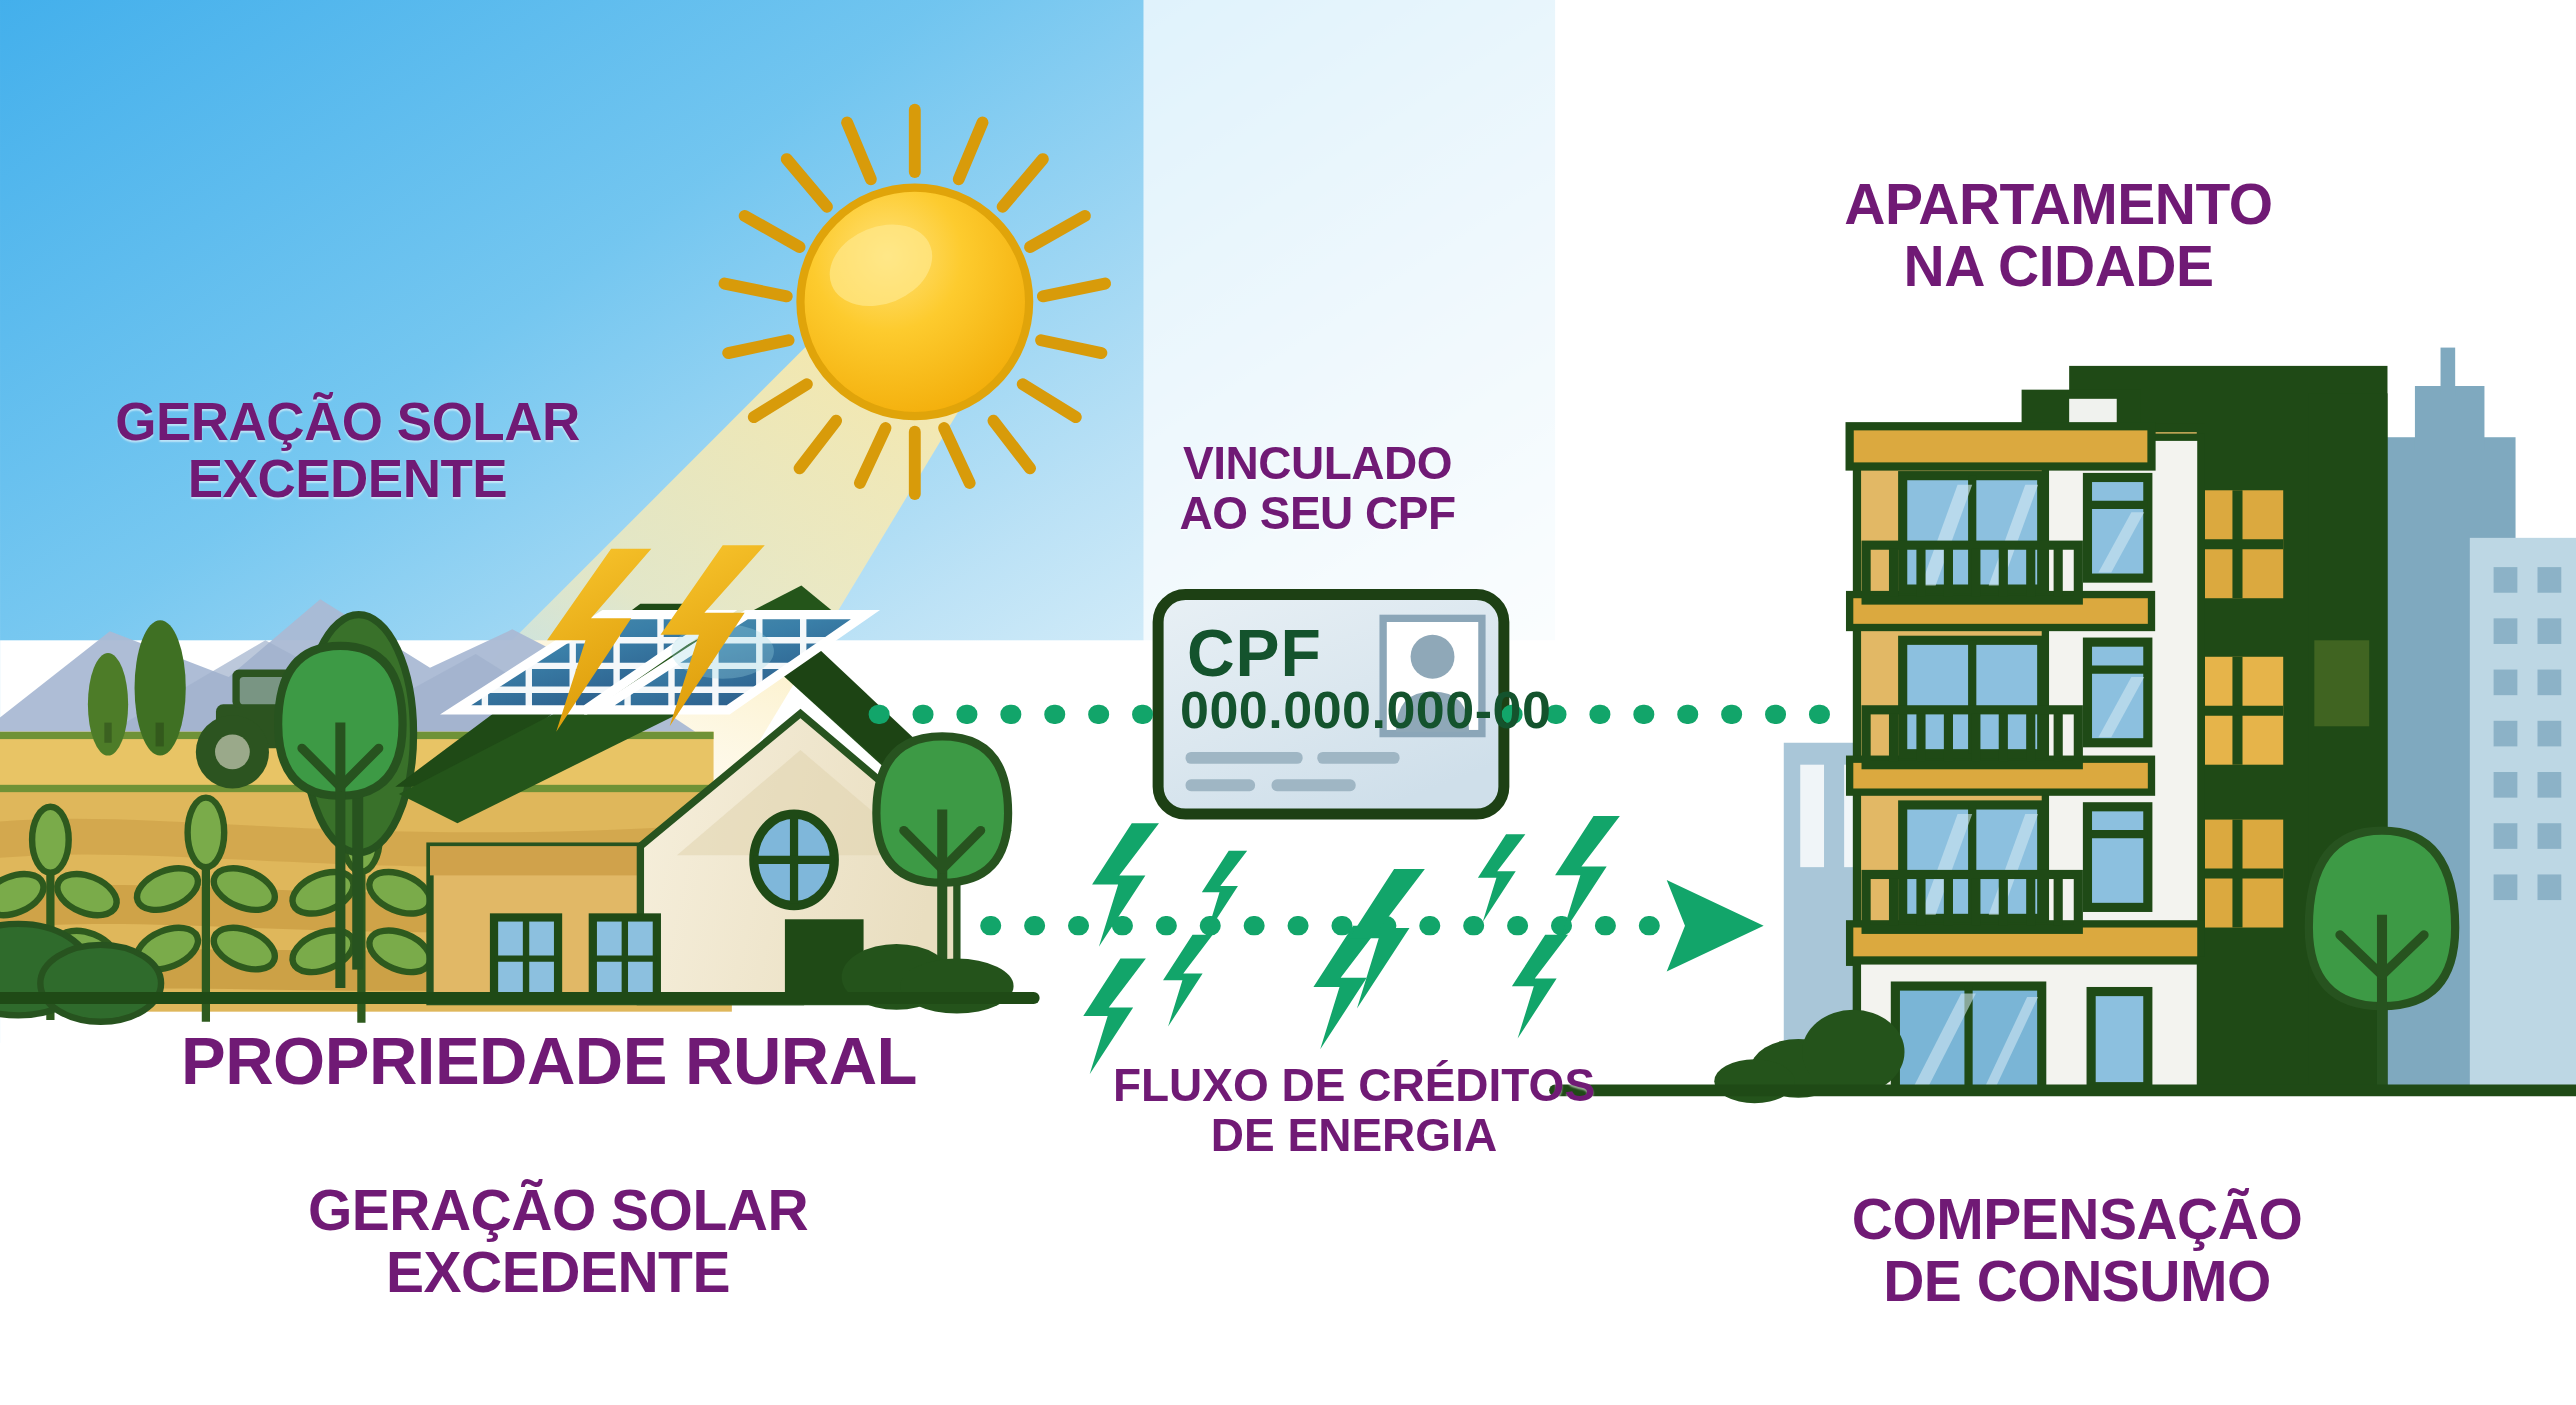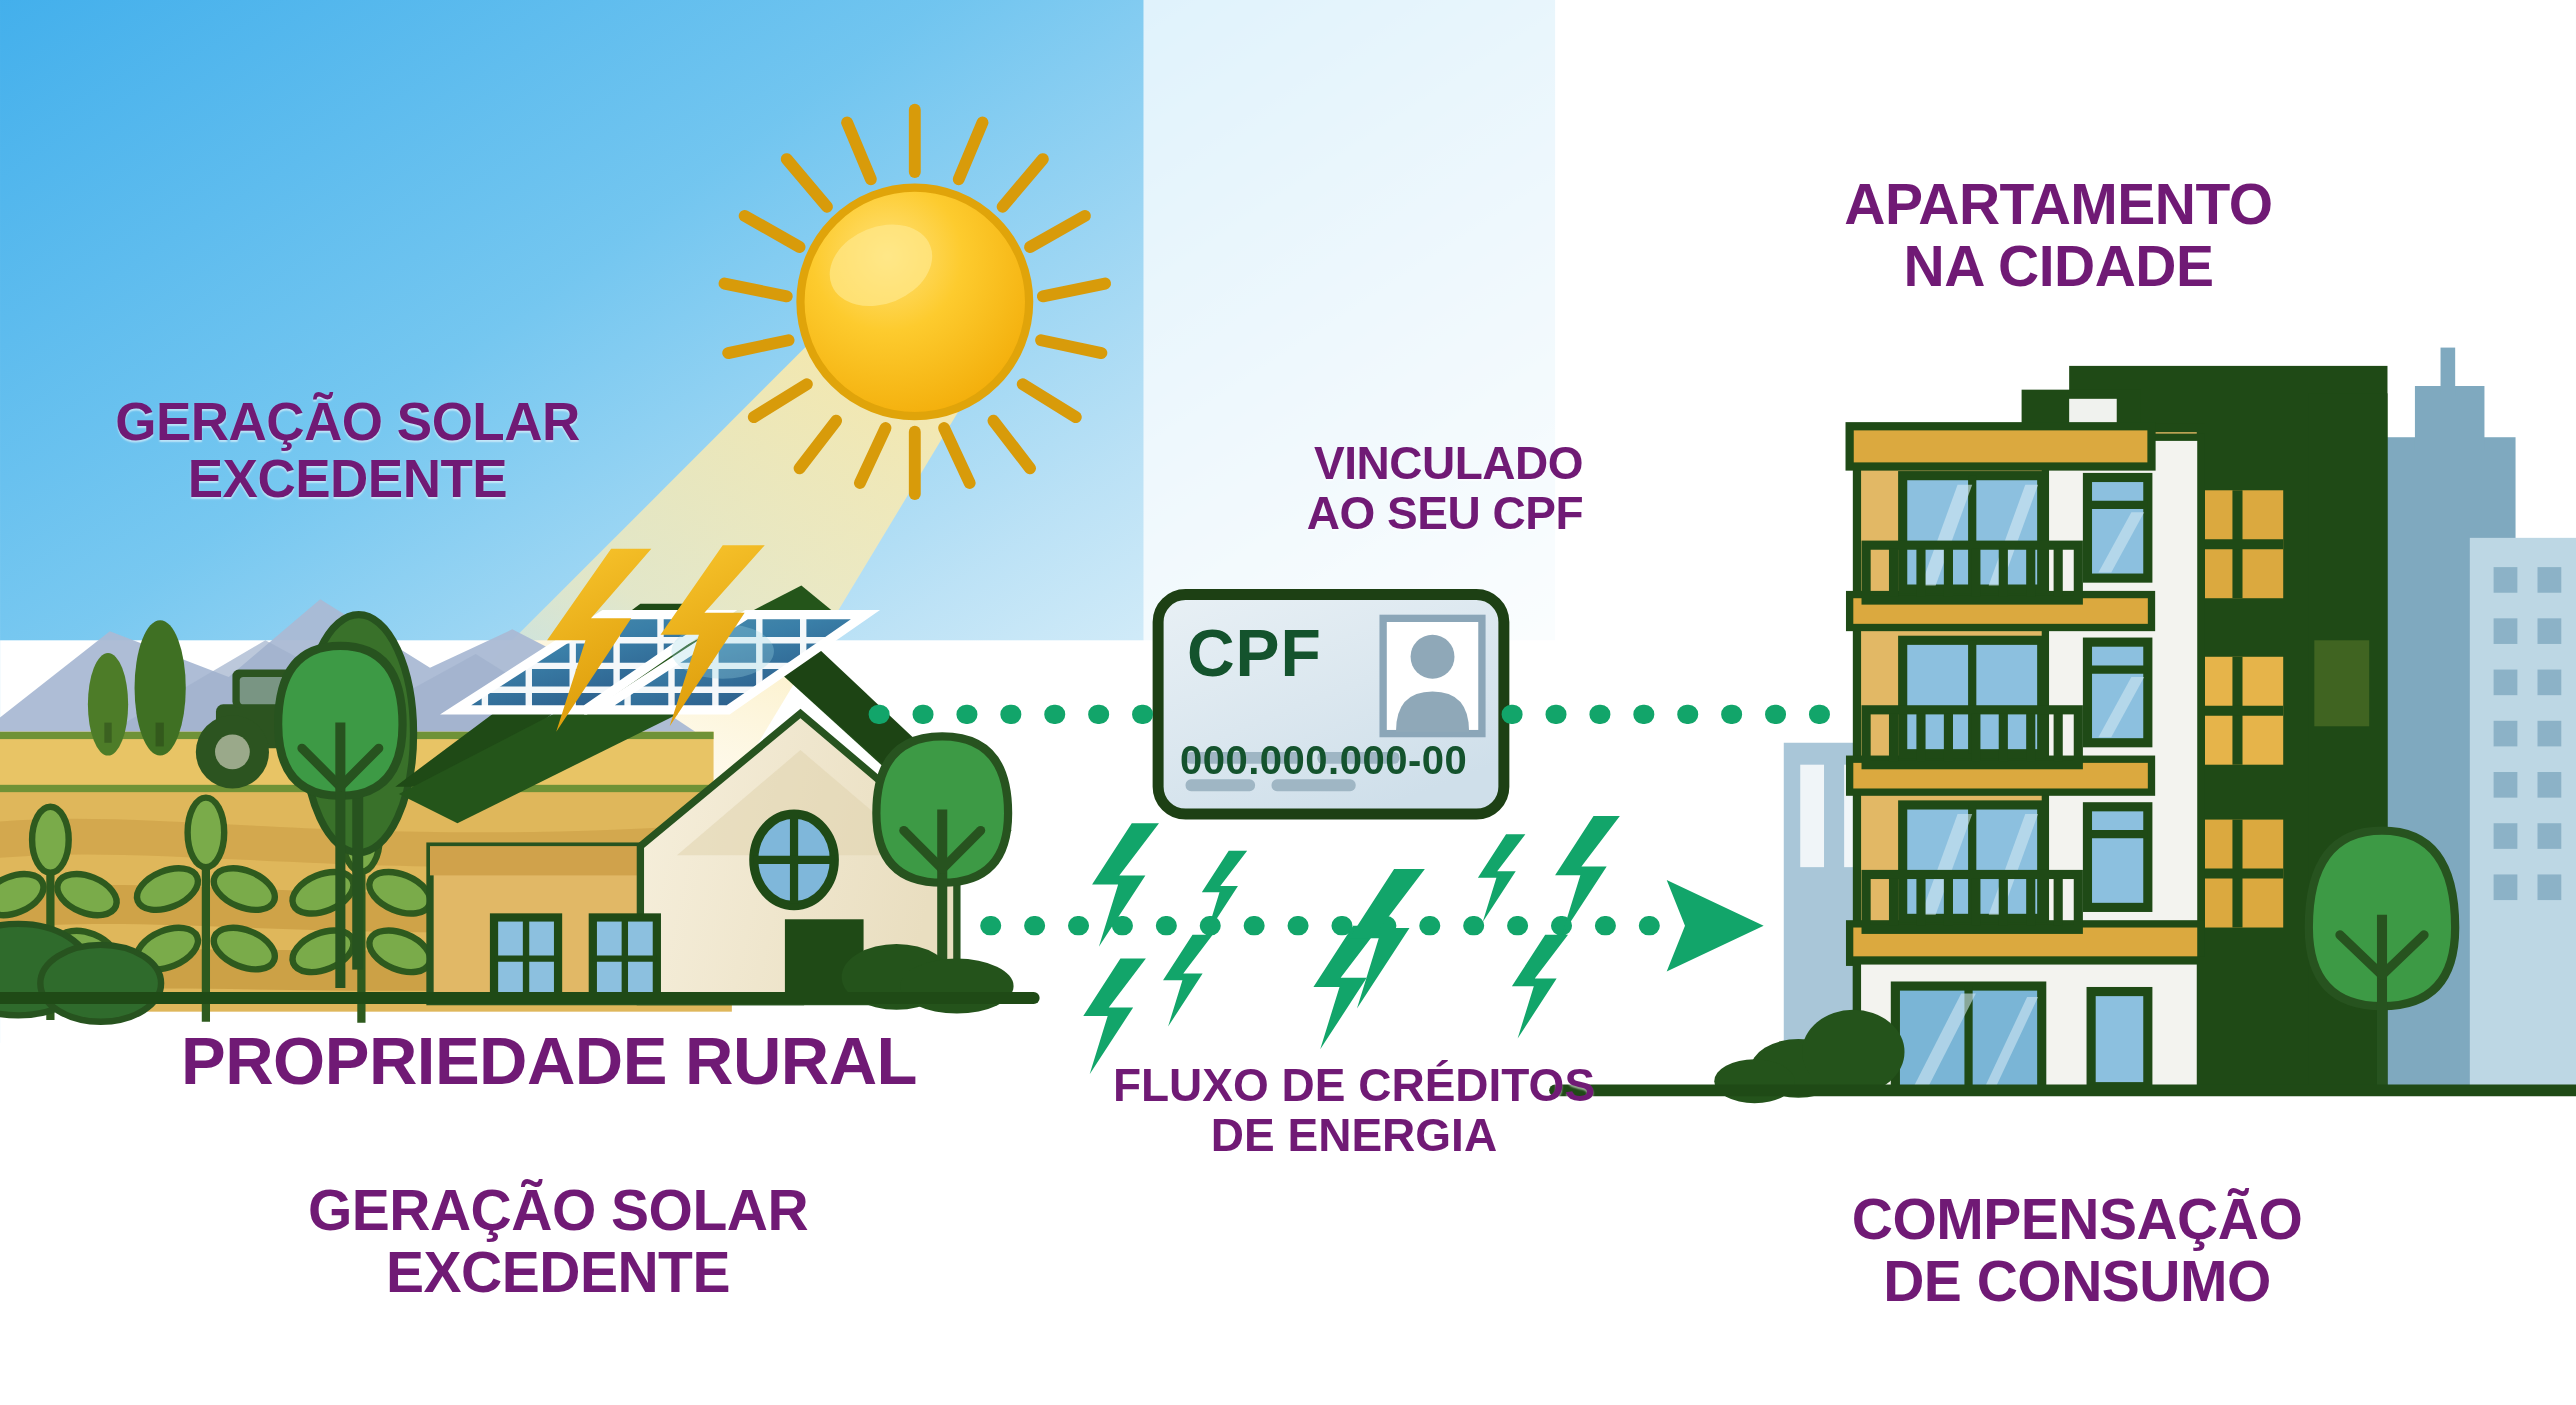--- a/index.html
+++ b/index.html
@@ -30,34 +30,34 @@
     line-height: 1.08;
     text-align: center;
     white-space: pre-line;
     letter-spacing: -0.5px;
     text-shadow: 0 1.8px 1.8px rgba(255,255,255,0.55);
   }
   .lbl-sub {
     font-weight: 600;
   }
   #lbl-geracao-solar-top { left: 55px;  top: 393px;  width: 585px; font-size: 53px; }
-  #lbl-vinculado-cpf     { left: 1052px; top: 439px; width: 531px; font-size: 46px; text-align: right; }
+  #lbl-vinculado-cpf     { left: 1052px; top: 439px; width: 531px; font-size: 46px; }
   #lbl-apartamento       { left: 1720px; top: 174px; width: 677px; font-size: 57px; }
   #lbl-propriedade-rural { left: 165px;  top: 1025px; width: 768px; font-size: 67px; }
   #lbl-geracao-bottom    { left: 174px;  top: 1180px; width: 768px; font-size: 57px; }
   #lbl-fluxo-creditos    { left: 1034px; top: 1061px; width: 640px; font-size: 46px; font-weight: 600; letter-spacing: 0px;}
   #lbl-compensacao       { left: 1720px; top: 1189px; width: 714px; font-size: 57px; }
 
   .card-text {
     position: absolute;
     color: #14532d;
     font-weight: 700;
   }
   #cpf-word   { left: 1187px; top: 615px; font-size: 66px; letter-spacing: 0.9px; }
-  #cpf-number { left: 1180px; top: 738px; font-size: 40px; letter-spacing: 0.5px; }
+  #cpf-number { left: 1180px; top: 680px; font-size: 52px; letter-spacing: 0.5px; }
 </style>
 </head>
 <body>
 
 <div id="stage">
 
   <svg class="scene" viewBox="0 0 2816 1536" xmlns="http://www.w3.org/2000/svg">
     <defs>
       <linearGradient id="skyGrad" x1="0" y1="0" x2="1" y2="0.55">
         <stop offset="0%" stop-color="#44b0ec"></stop>

